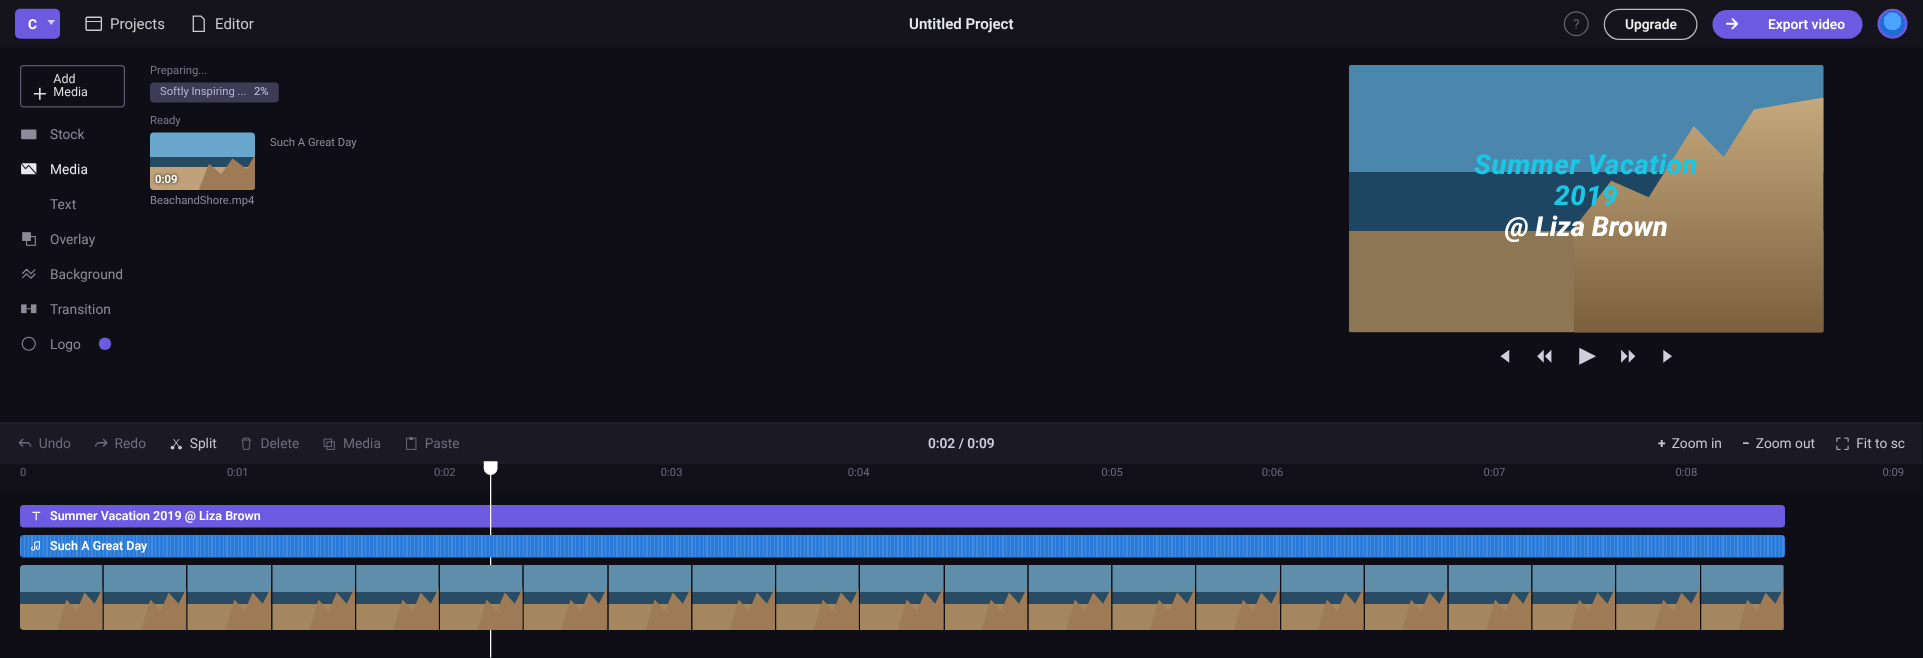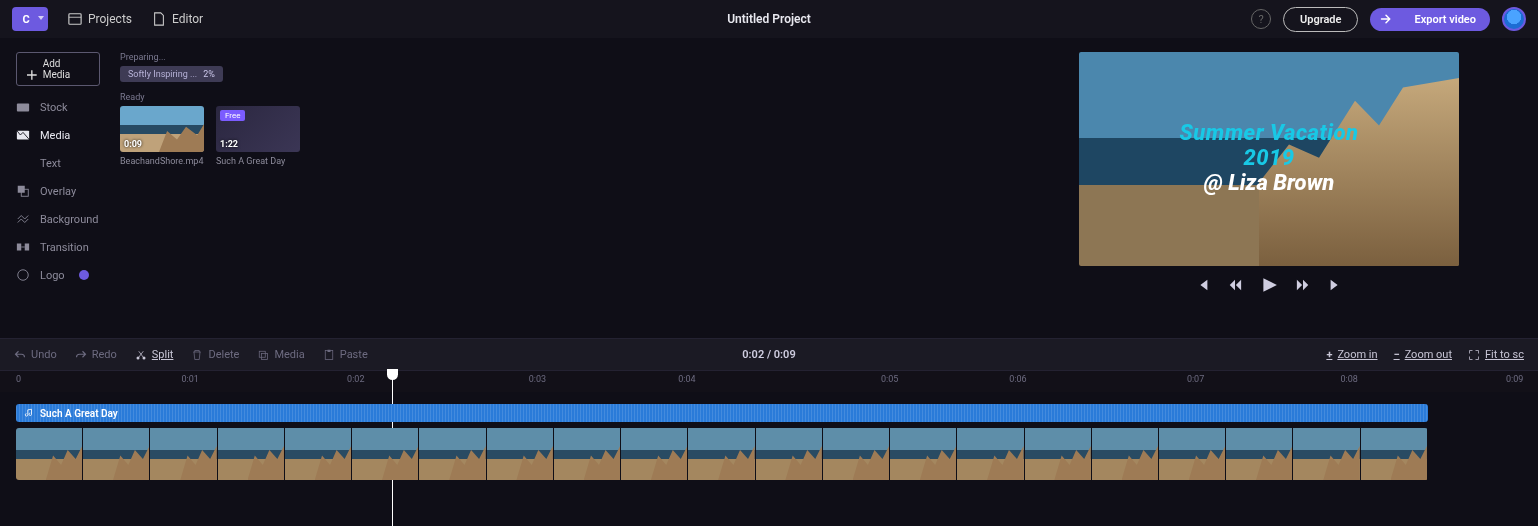--- a/index.html
+++ b/index.html
@@ -47,21 +47,21 @@
   .cliff{position:absolute;right:0;top:26px;width:200px;height:190px;background:linear-gradient(180deg,#c5a87b,#7a5f3e);clip-path:polygon(0 100%,0 55%,15% 35%,30% 42%,48% 12%,60% 25%,72% 5%,100% 0,100% 100%);}
   .ovl-text{position:absolute;left:50%;top:68px;transform:translateX(-50%);text-align:center;}
   .ovl-text .line1{color:#18c9e6;font-weight:800;font-size:22px;letter-spacing:.5px;font-style:italic;}
   .ovl-text .line2{color:#ffffff;font-weight:800;font-size:22px;font-style:italic;}
   .player-controls{display:flex;gap:18px;justify-content:center;align-items:center;margin-top:10px;}
   .player-controls svg{width:14px;height:14px;fill:#cfcde0;cursor:pointer;}
   .player-controls .play svg{width:18px;height:18px;}
   
   .toolbar { height:32px; background:#1b1a24; display:flex; align-items:center; padding:0 14px; gap:18px; position:relative; border-top:1px solid #242232;}
   .tbtn { display:flex; align-items:center; gap:5px; color:#6d6b80; font-size:11px; cursor:pointer; }
-  .tbtn.enabled{color:#c8c6d6;text-decoration:underline;}
+  .tbtn.enabled{color:#c8c6d6;}
   .tbtn svg{width:12px;height:12px;fill:currentColor;}
   .time-center{position:absolute;left:50%;transform:translateX(-50%);color:#cfcde0;font-size:11px;font-weight:600;}
   .tool-right{margin-left:auto;display:flex;gap:16px;}
   
   .ruler{height:22px;background:#121018;position:relative;border-top:1px solid #242232;}
   .tick{position:absolute;top:3px;color:#6d6b80;font-size:9px;}
   .playhead{position:absolute;top:0;width:1px;height:170px;background:#fff;}
   .playhead::before{content:"";position:absolute;top:-2px;left:-5px;width:11px;height:11px;background:#fff;border-radius:0 0 50% 50%;}
   
   .tracks{padding:12px 16px 0 16px;}
@@ -174,24 +174,20 @@
     </div>
     <span class="section-lbl">Ready</span>
     <div class="thumb-row">
       <div class="thumb">
         <div class="thumb-img beach">
           <span class="dur-badge">0:09</span>
         </div>
         <div class="thumb-cap">BeachandShore.mp4</div>
       </div>
       <div class="thumb">
-        <div class="thumb-img thumb-audio">
-          <span class="free-badge">Free</span>
-          <span class="dur-badge">1:22</span>
-        </div>
         <div class="thumb-cap">Such A Great Day</div>
       </div>
     </div>
   </div>
 
   <div class="preview">
     <div class="preview-frame">
       <div class="scene"></div>
       <div class="cliff"></div>
       <div class="ovl-text">
@@ -288,20 +284,26 @@
     <span class="tick" style="left: 512.667px; margin-left: 16px;">0:03</span>
     <span class="tick" style="left: 678.222px;">0:04</span>
     <span class="tick" style="left: 881px;">0:05</span>
     <span class="tick" style="left: 1009.33px;">0:06</span>
     <span class="tick" style="left: 1174.89px; padding-left: 12px;">0:07</span>
     <span class="tick" style="left: 1340.44px;">0:08</span>
     <span class="tick" style="left: 1506px;">0:09</span>
   </div>
 
 <div class="tracks">
+  <div class="track track-text">
+    <svg viewBox="0 0 16 16">
+        <path d="M3 3h10M8 3v10" stroke="#fff" stroke-width="1.5"></path>
+      </svg>
+    <span>Summer Vacation 2019 @ Liza Brown</span>
+  </div>
   <div class="track track-audio">
     <svg viewBox="0 0 16 16">
         <path d="M6 3v8a2 2 0 11-2-2M6 3l6-1v8a2 2 0 11-2-2" fill="none" stroke="#fff" stroke-width="1.3"></path>
       </svg>
     <span style="position:relative;z-index:1">Such A Great Day</span>
   </div>
   <div class="video-track" id="video-track">
       <div class="vframe"></div>
       <div class="vframe"></div>
       <div class="vframe"></div>

